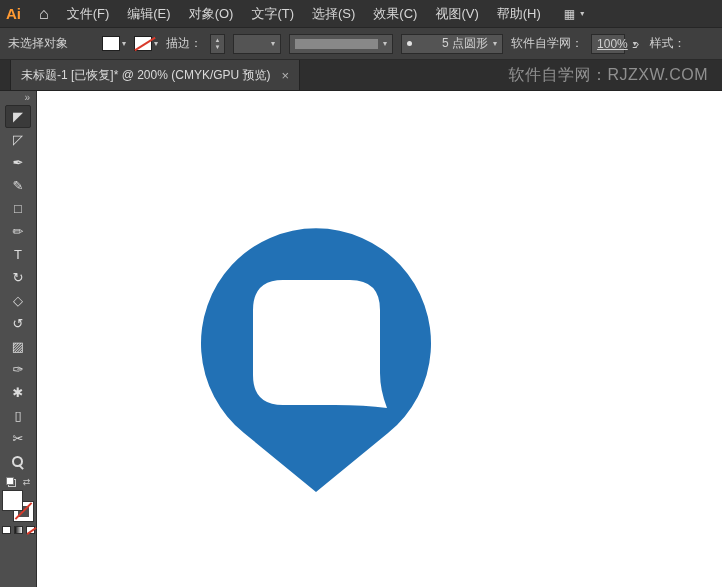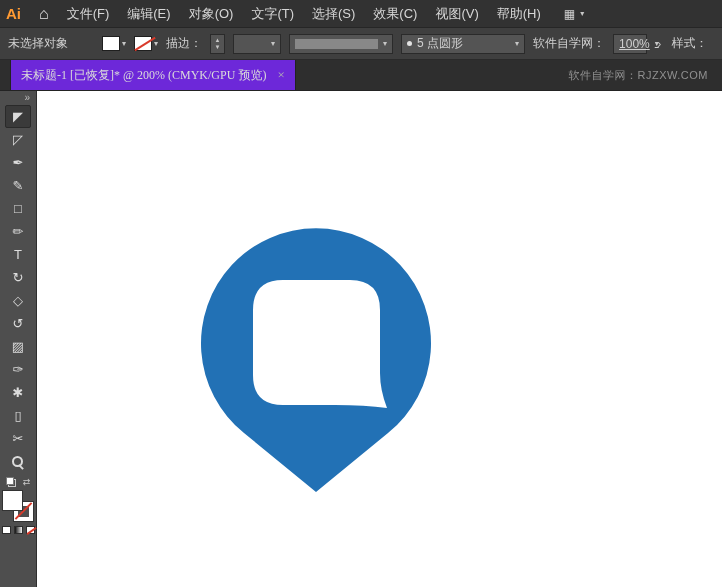--- a/index.html
+++ b/index.html
@@ -27,34 +27,34 @@
                         background:var(--accent-red); transform:rotate(-32deg); }
   .stepper { width:15px; height:20px; background:#545454; border:1px solid #2a2a2a;
              display:flex; flex-direction:column; align-items:center; justify-content:center;
              font-size:6px; color:#c8c8c8; line-height:1.1; }
   .dropdown { height:20px; background:#545454; border:1px solid #2a2a2a;
               display:flex; align-items:center; padding:0 5px; gap:5px; }
   .dd-strokew { width:48px; }
   .dd-strokew .chev { margin-left:auto; }
   .dd-profile { width:104px; }
   .profile-bar { flex:1; height:10px; background:#999; opacity:.75; }
-  .dd-brush { width:124px; }
+  .dd-brush { width:102px;text-align:right; }
   .brush-dot { width:5px; height:5px; border-radius:50%; background:#e2e2e2; }
   .dd-brush .label { flex:1; }
   .dd-opacity { width:34px;text-decoration:underline; }
   .dd-opacity .label { flex:1; }
   .expand { color:#bdbdbd; font-size:13px; padding:0 2px; }
 
   
   .tabbar { height:31px; background:#2e2e2e; border-bottom:1px solid #232323;
             display:flex; align-items:stretch; }
-  .tab { background:#6d28d9; display:flex; align-items:center; padding:0 10px; margin-left:10px;
-         font-size:12px; color:#dadada; gap:11px; border-left:1px solid #222; border-right:1px solid #222;font-family:Liberation Serif, serif; }
+  .tab { background:#404040; display:flex; align-items:center; padding:0 10px; margin-left:10px;
+         font-size:12px; color:#dadada; gap:11px; border-left:1px solid #222; border-right:1px solid #222; }
   .tab-close { color:#b3b3b3; font-size:13px; }
-  .promo { margin-left:auto; margin-right:14px; align-self:center; color:#909090; font-size:11px; letter-spacing:.5px;text-align:center; }
+  .promo { margin-left:auto; margin-right:14px; align-self:center; color:#909090; font-size:16px; letter-spacing:.5px;text-align:center; }
 
   
   .bodyrow { display:flex; height:496px; }
   .toolbar { width:37px; background:#4e4e4e; border-right:1px solid #2e2e2e;
              display:flex; flex-direction:column; align-items:center; padding-top:1px; }
   .collapse { align-self:flex-end; color:#bdbdbd; font-size:10px; padding:0 6px 2px 0; }
   .tool { width:26px; height:23px; display:flex; align-items:center; justify-content:center;
           color:#dcdcdc; font-size:13px; border:1px solid transparent; }
   .tool.active { background:#3a3a3a; border-color:#2a2a2a; border-radius:2px; }
   .shape-magnifier { position:relative; width:12px; height:12px; display:inline-block; }

